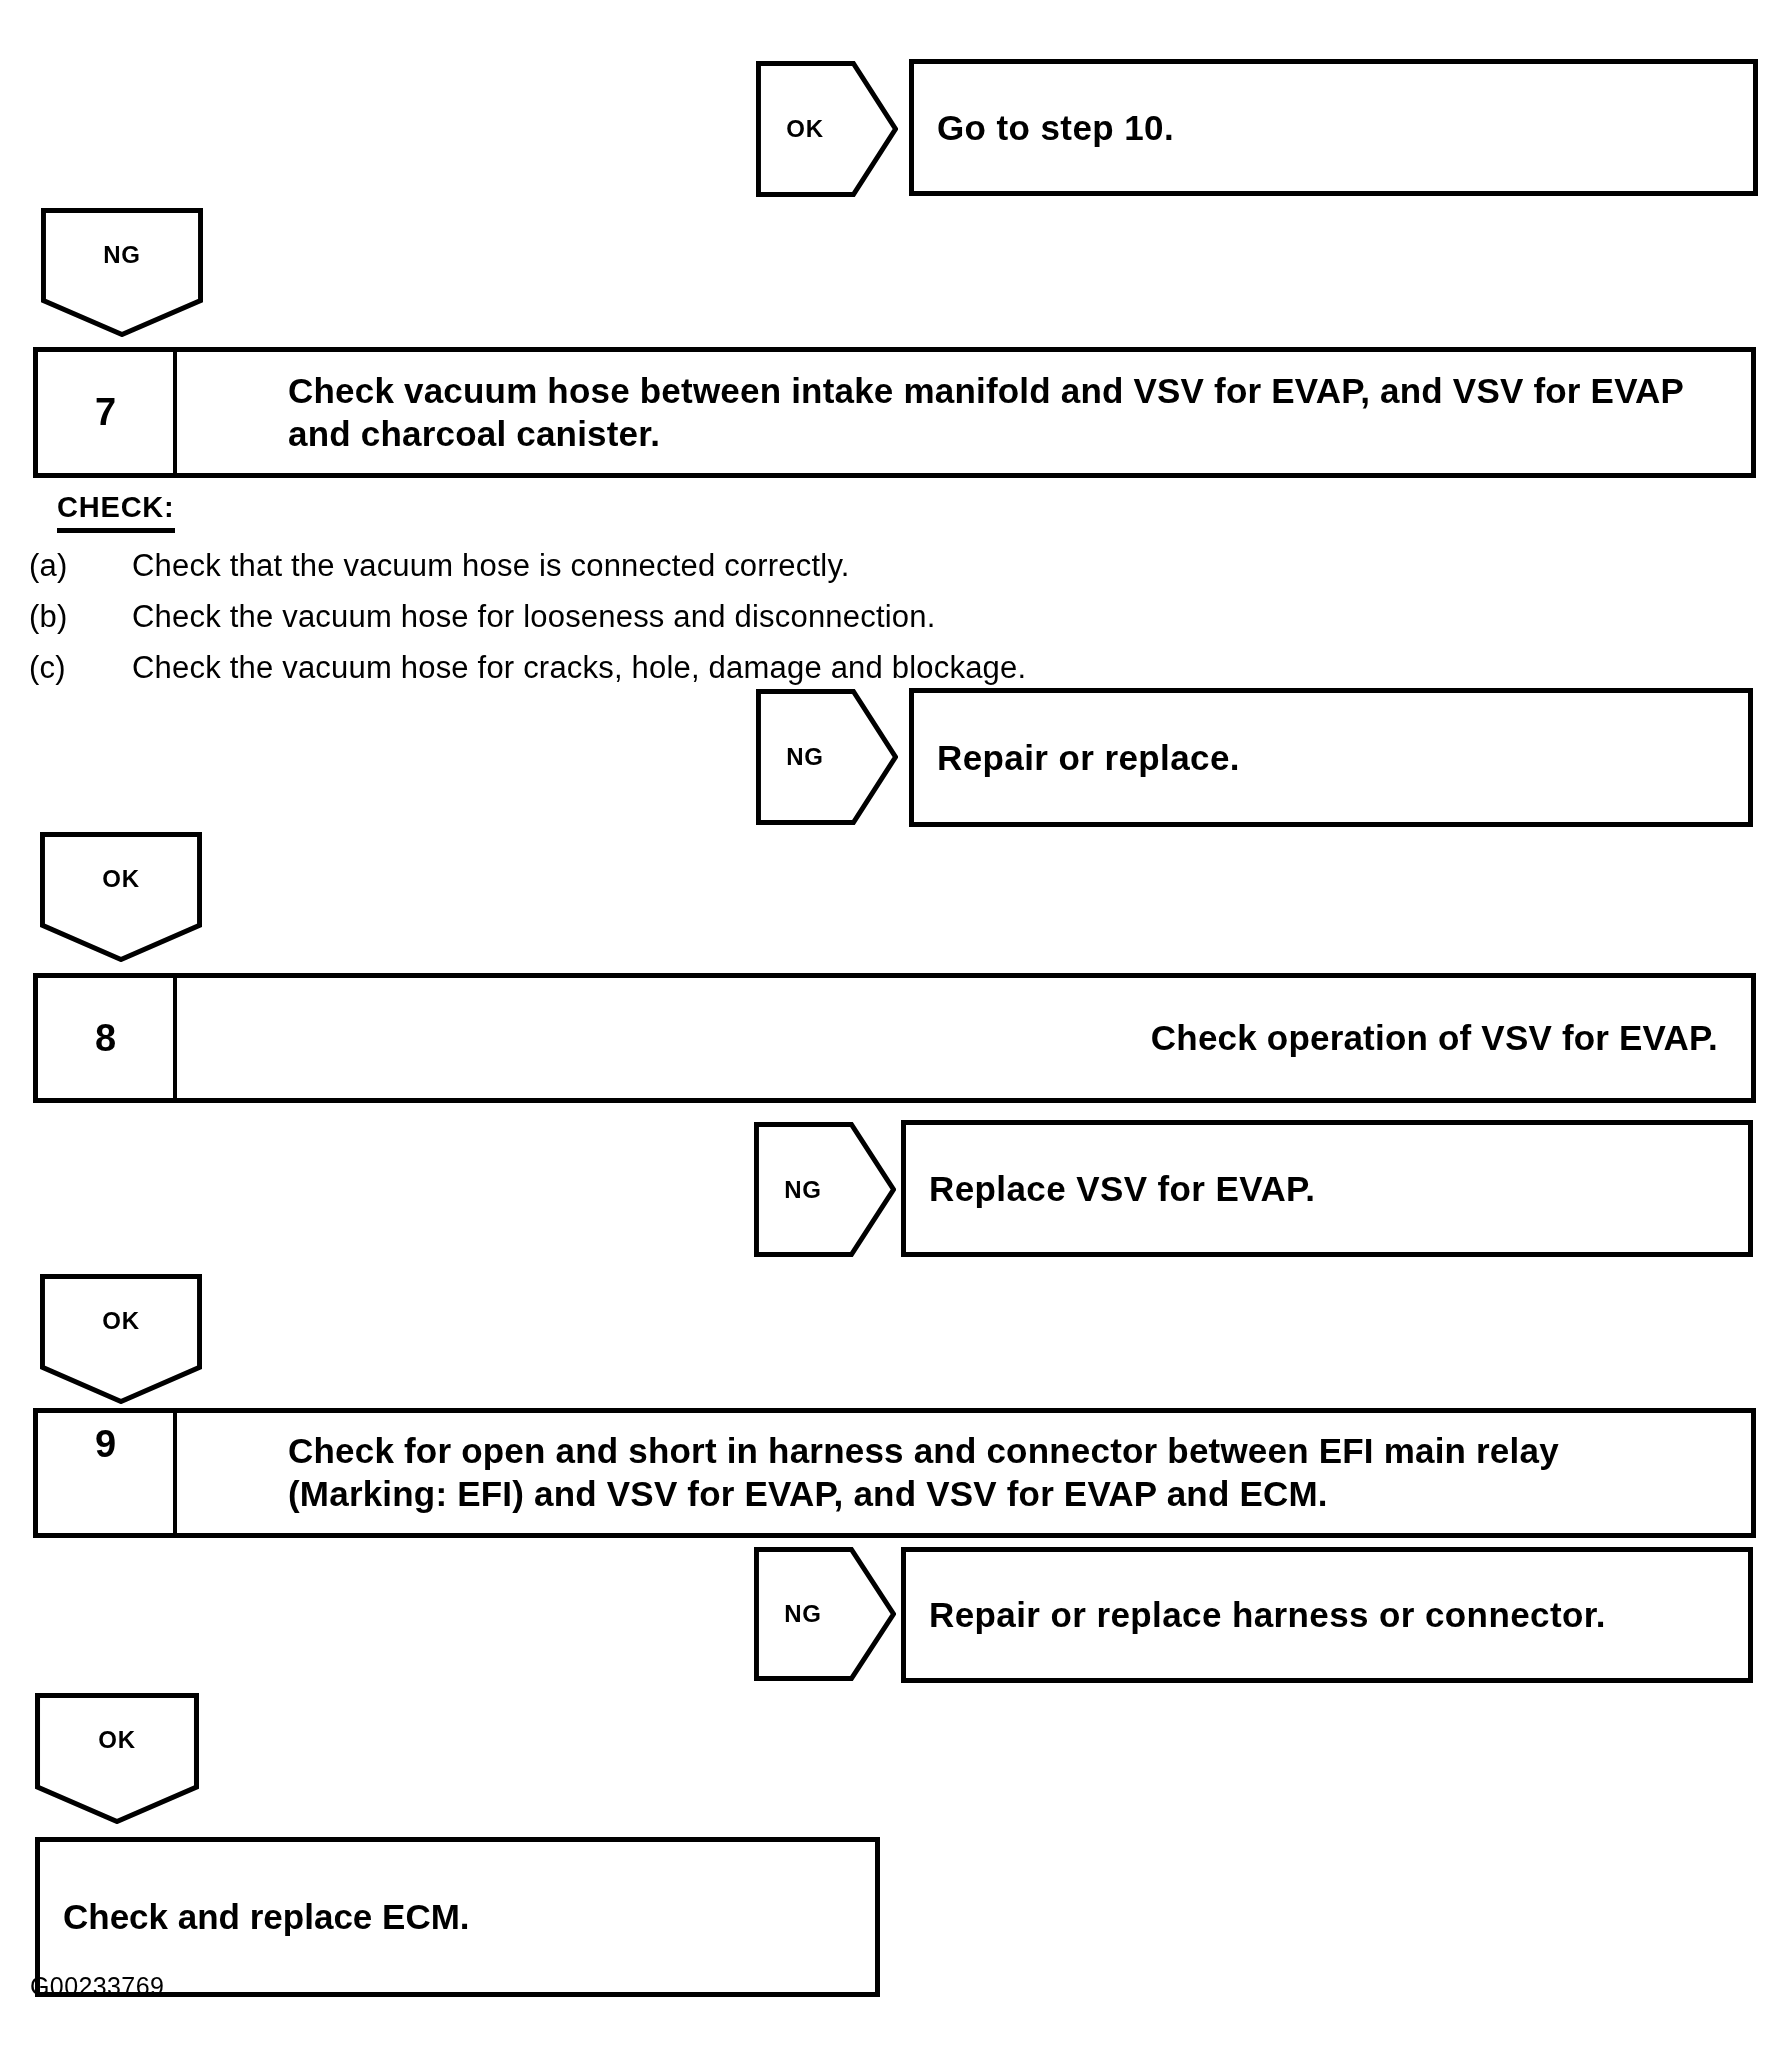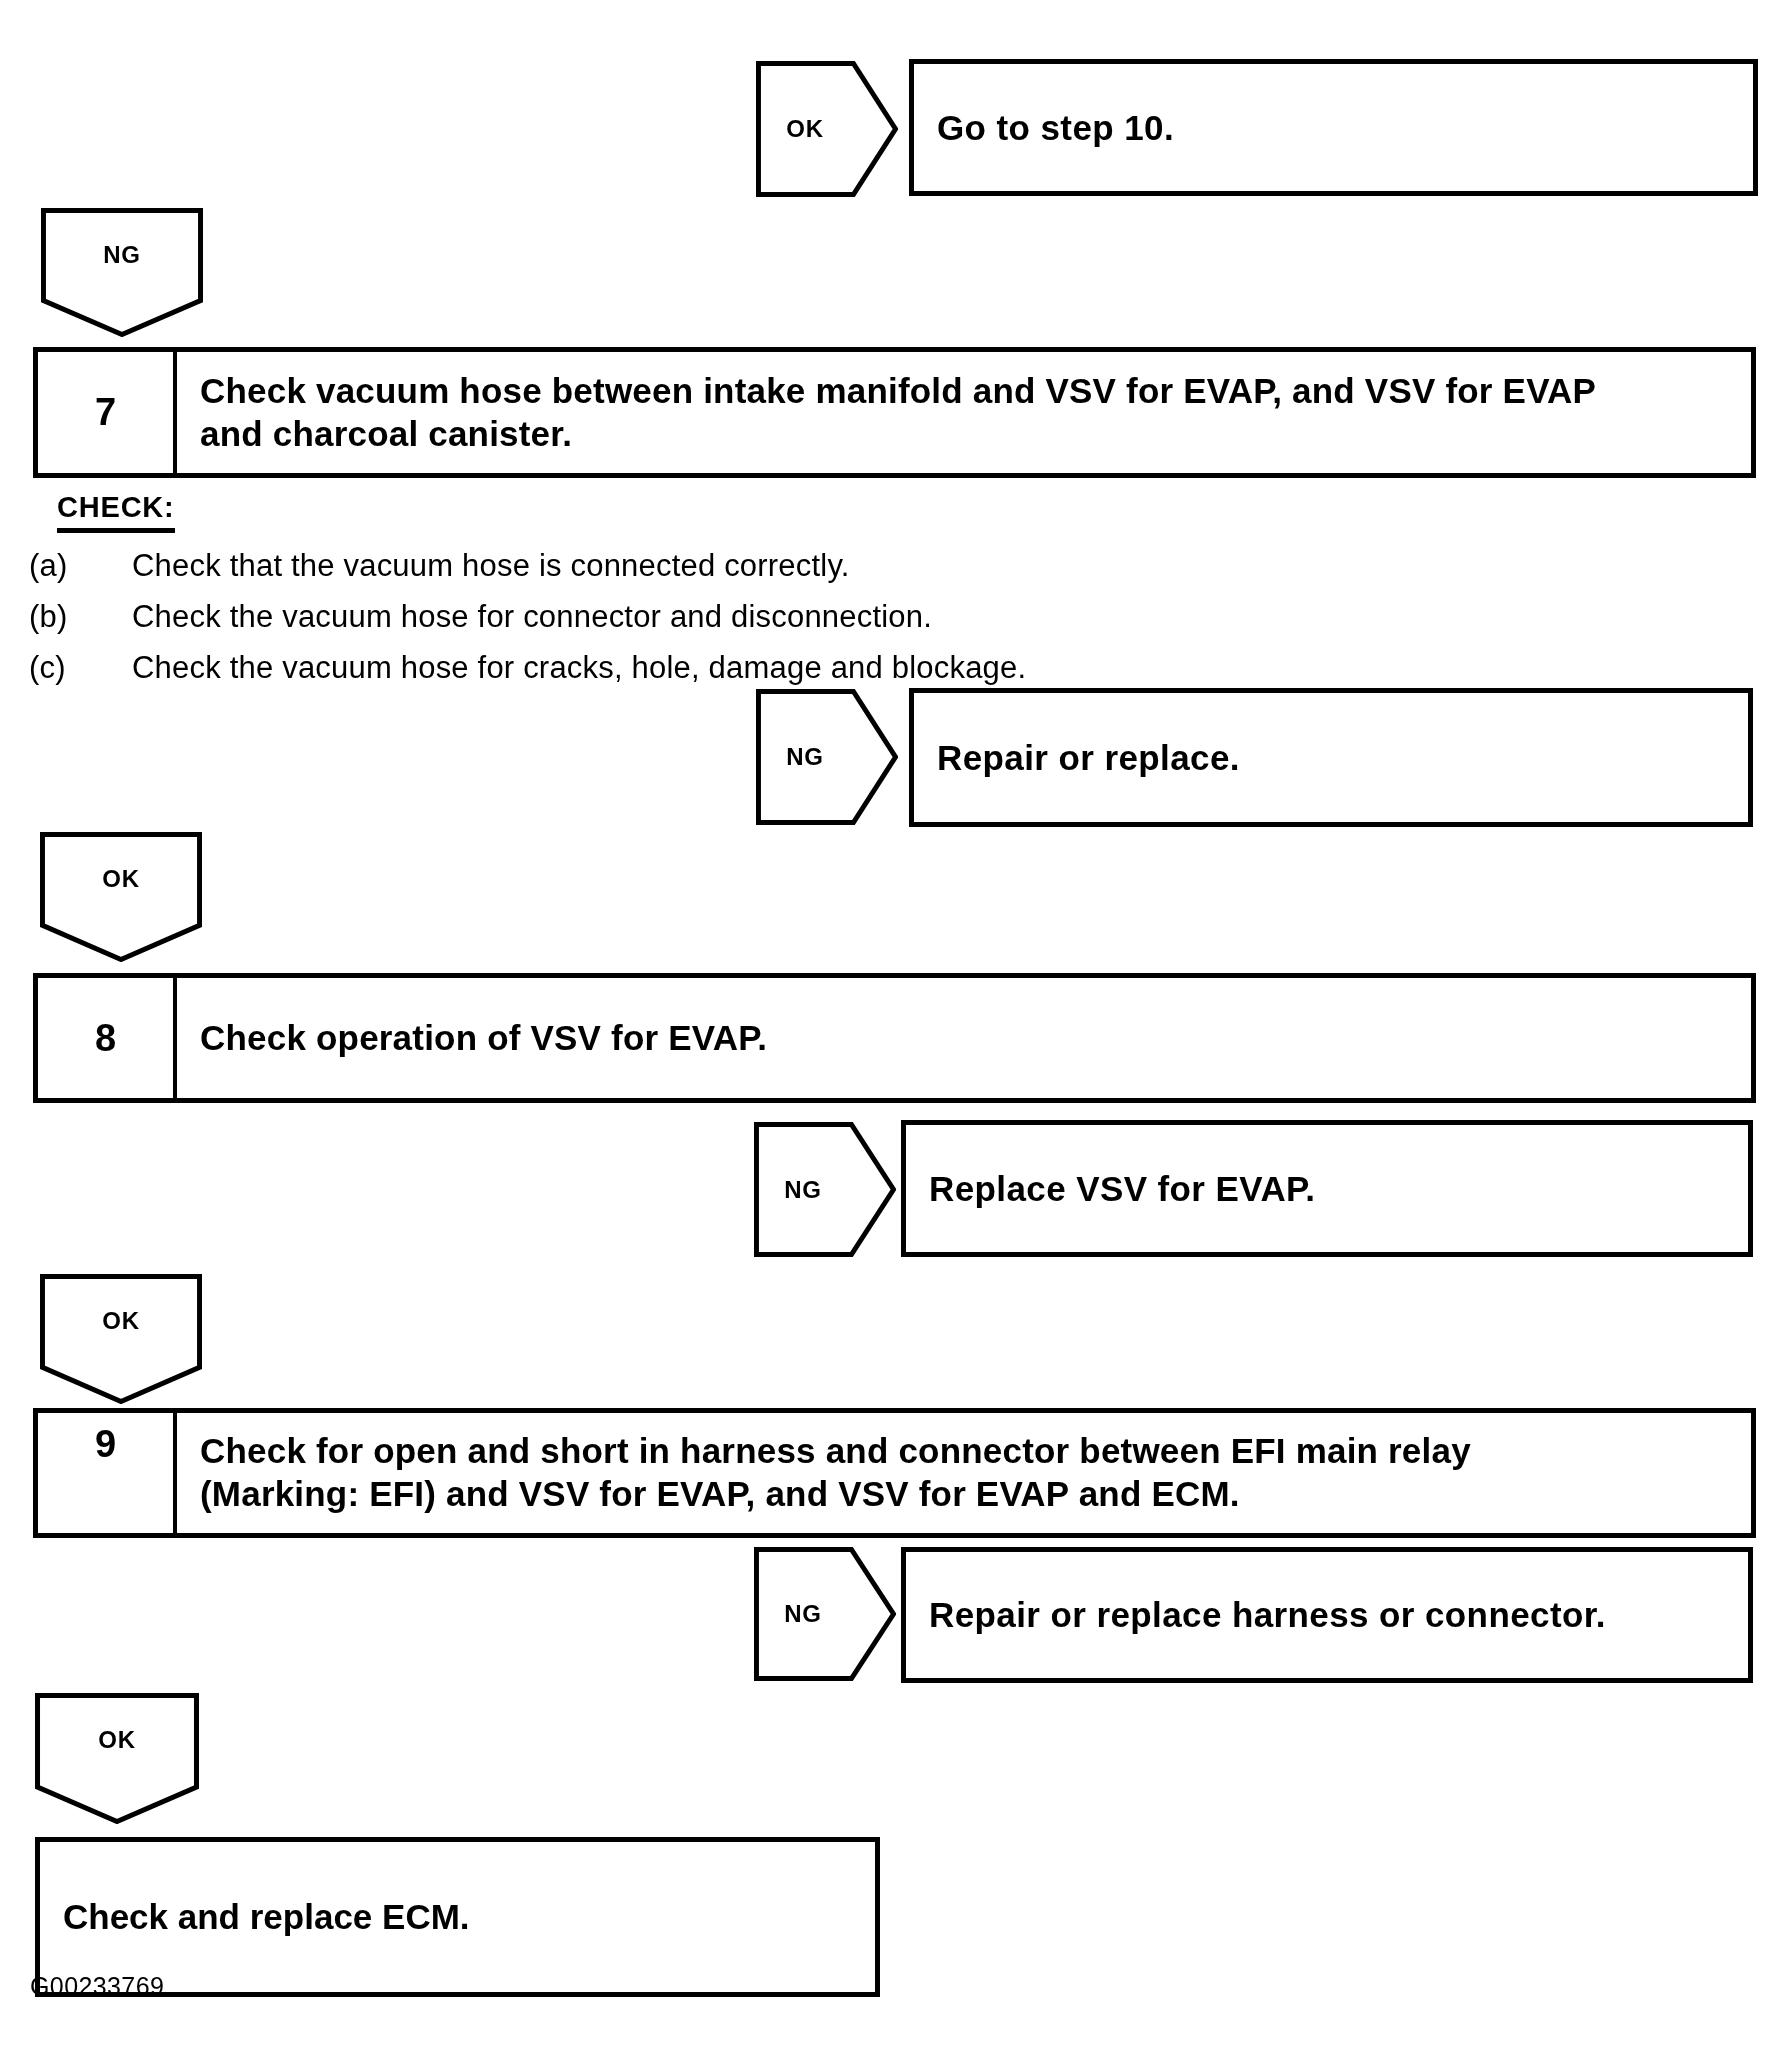--- a/index.html
+++ b/index.html
@@ -45,20 +45,21 @@
   .step-num.num-top { align-items: flex-start; padding-top: 10px; }
   .step-title {
     flex: 1;
     display: flex;
     align-items: center;
     padding: 6.6px 33px 6.6px 23px;
     font-weight: bold;
     font-size: 35px;
     line-height: 1.22;
     letter-spacing: 0.2px;
+    justify-content: flex-end;
   }
   .step-title span { max-width: 1430px; display: inline-block; }
   .final-box {
     display: flex;
     align-items: center;
     padding-left: 23px;
     font-weight: bold;
     font-size: 35px;
   }
 
@@ -140,21 +141,21 @@
   <div class="check-section">
     <div class="check-heading">
       <span>CHECK:</span>
     </div>
     <div class="check-item">
       <span class="check-label">(a)</span>
       <span class="check-text">Check that the vacuum hose is connected correctly.</span>
     </div>
     <div class="check-item">
       <span class="check-label">(b)</span>
-      <span class="check-text">Check the vacuum hose for connector and disconnection.</span>
+      <span class="check-text">Check the vacuum hose for looseness and disconnection.</span>
     </div>
     <div class="check-item">
       <span class="check-label">(c)</span>
       <span class="check-text">Check the vacuum hose for cracks, hole, damage and blockage.</span>
     </div>
   </div>
 
   <div class="pent pent-right abs" style="left:756px; top:689px; width:142px; height:136px;">
     <svg viewBox="0 0 172 164" preserveAspectRatio="none">
       <polygon points="3,3 118,3 169,82 118,161 3,161" fill="#ffffff" stroke="#000000" stroke-width="6"></polygon>

